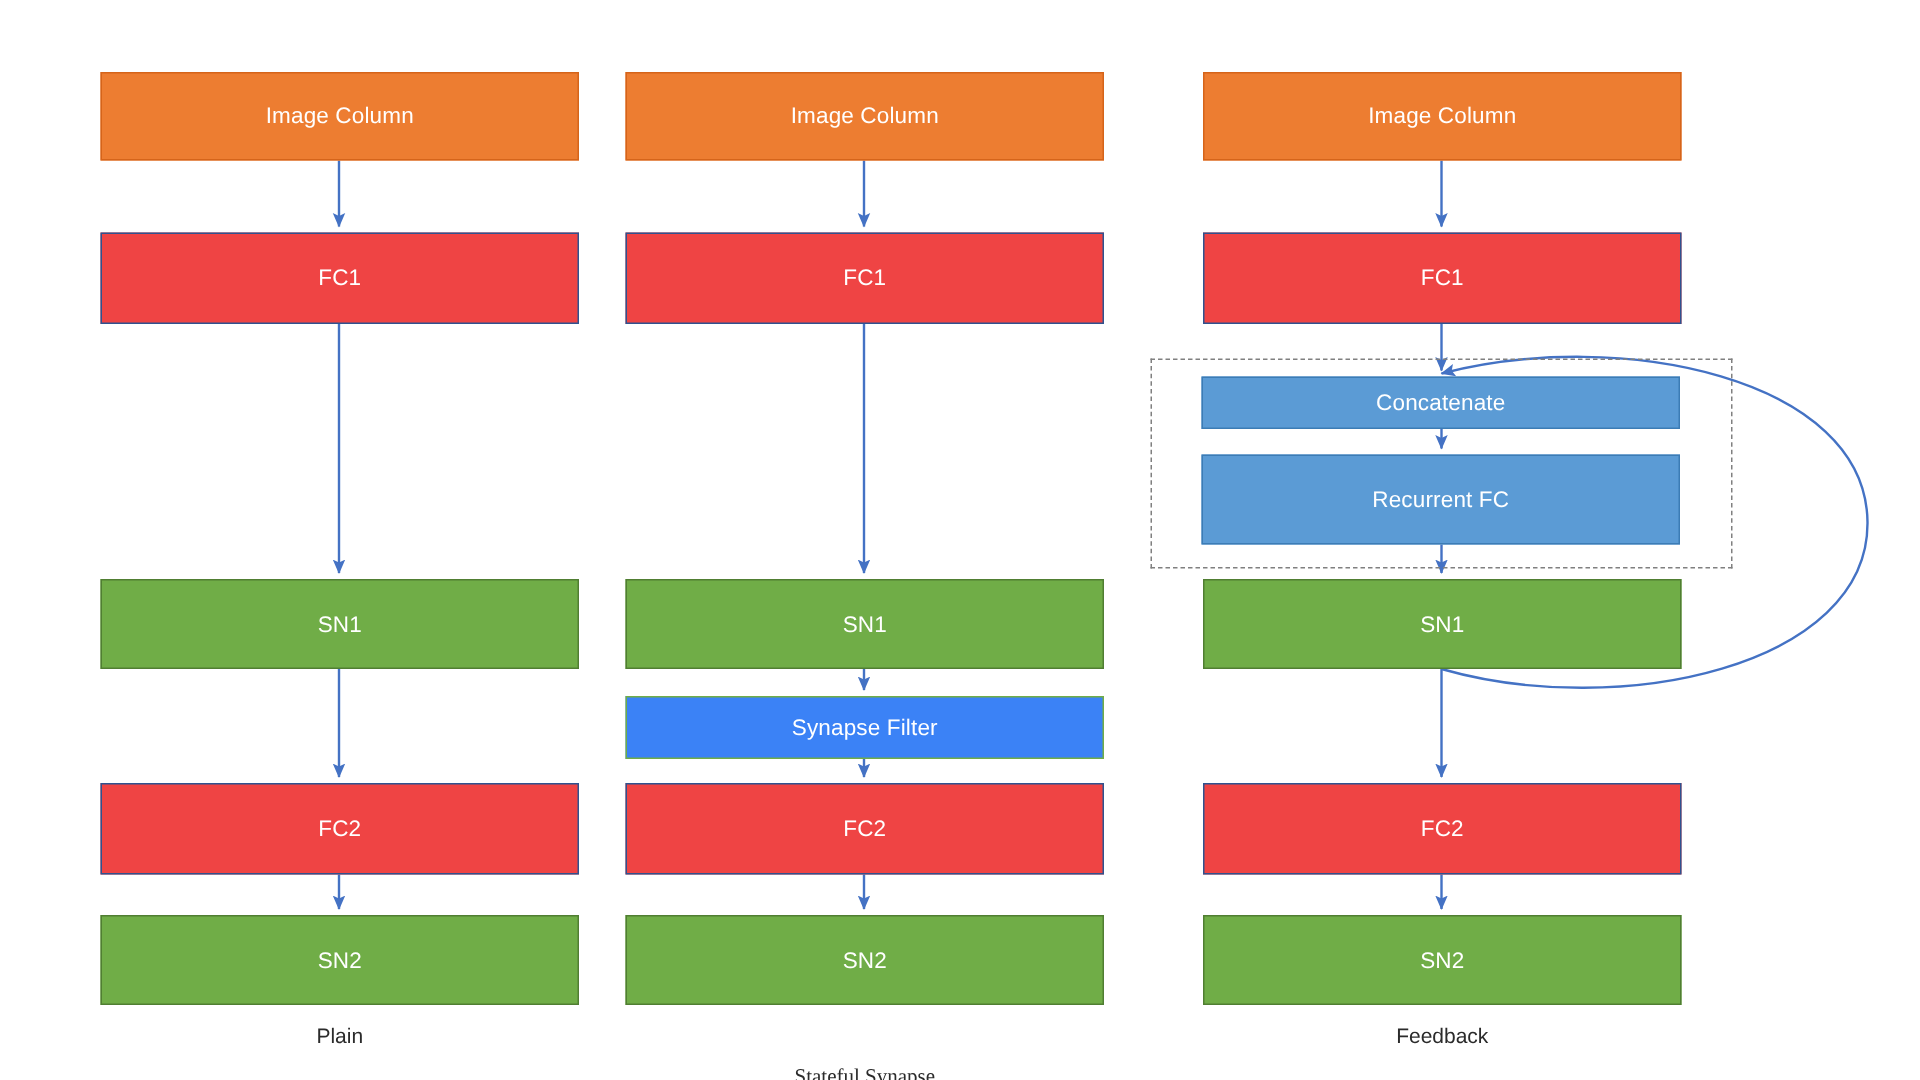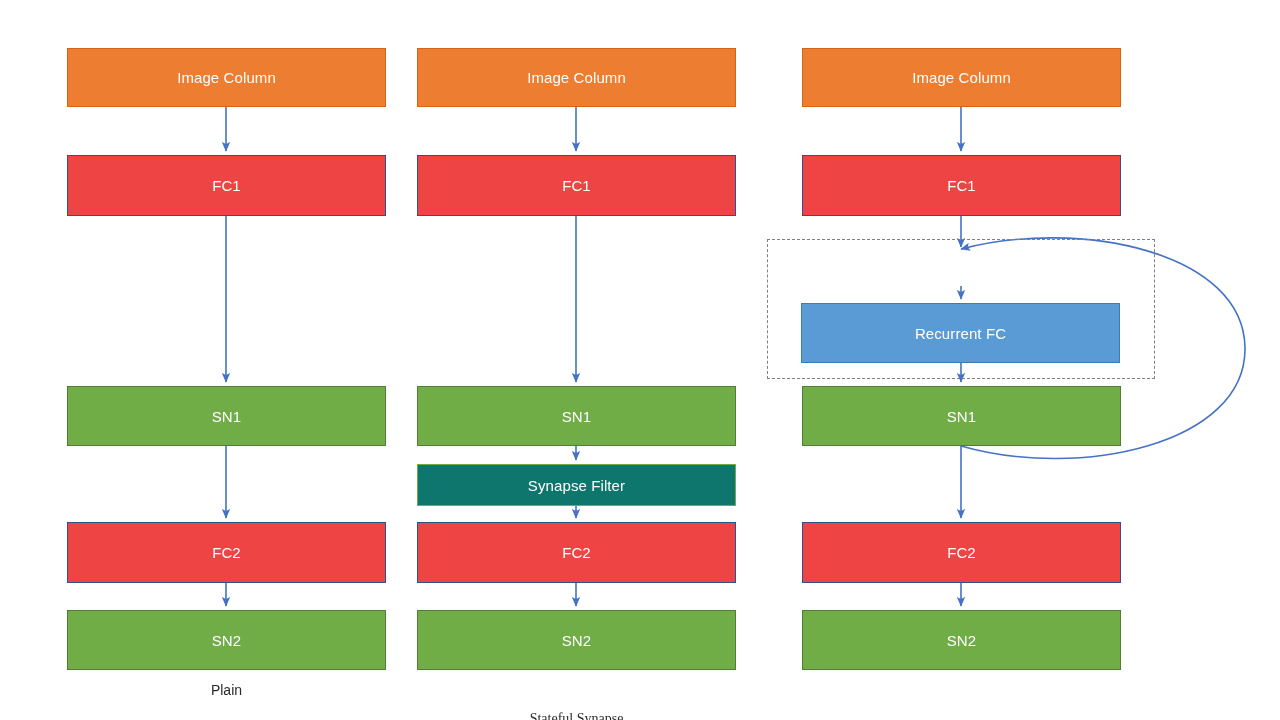--- a/index.html
+++ b/index.html
@@ -30,21 +30,21 @@
     font-size: 15px;
     font-weight: 400;
     letter-spacing: 0.1px;
     line-height: 1;
     white-space: nowrap;
   }
   .node.orange   { background: #ED7D31; border: 1px solid #D5641A; }
   .node.blue     { background: #ef4444; border: 1px solid #2F528F; }
   .node.green    { background: #70AD47; border: 1px solid #507E32; }
   .node.lblue    { background: #5B9BD5; border: 1px solid #3C7CB5; }
-  .node.cyan     { background: #0f766e; border: 1px solid #70AD47; }
+  .node.cyan     { background: #3b82f6; border: 1px solid #70AD47; }
 
   .caption {
     position: absolute;
     text-align: center;
     color: #2b2b2b;
     font-size: 14px;
     line-height: 1;
     white-space: nowrap;
   }
   .dashed-group {
@@ -147,26 +147,32 @@
   <div class="caption" style="left:417px; top:712px; width:319px;font-family:Liberation Serif, serif;">
     <span>Stateful Synapse</span>
   </div>
 
   <div class="node orange" style="left:802px; top:48px; width:319px; height:59px;">
     <span>Image Column</span>
   </div>
   <div class="node blue" style="left:802px; top:155px; width:319px; height:61px;">
     <span>FC1</span>
   </div>
+  <div class="node lblue" style="left:801px; top:251px; width:319px; height:35px;">
+    <span>Concatenate</span>
+  </div>
   <div class="node lblue" style="left:801px; top:303px; width:319px; height:60px;">
     <span>Recurrent FC</span>
   </div>
   <div class="node green" style="left:802px; top:386px; width:319px; height:60px;">
     <span>SN1</span>
   </div>
   <div class="node blue" style="left:802px; top:522px; width:319px; height:61px;">
     <span>FC2</span>
   </div>
   <div class="node green" style="left:802px; top:610px; width:319px; height:60px;">
     <span>SN2</span>
   </div>
+  <div class="caption" style="left:802px; top:683px; width:319px;">
+    <span>Feedback</span>
+  </div>
 
 </div>
 
 </body></html>

